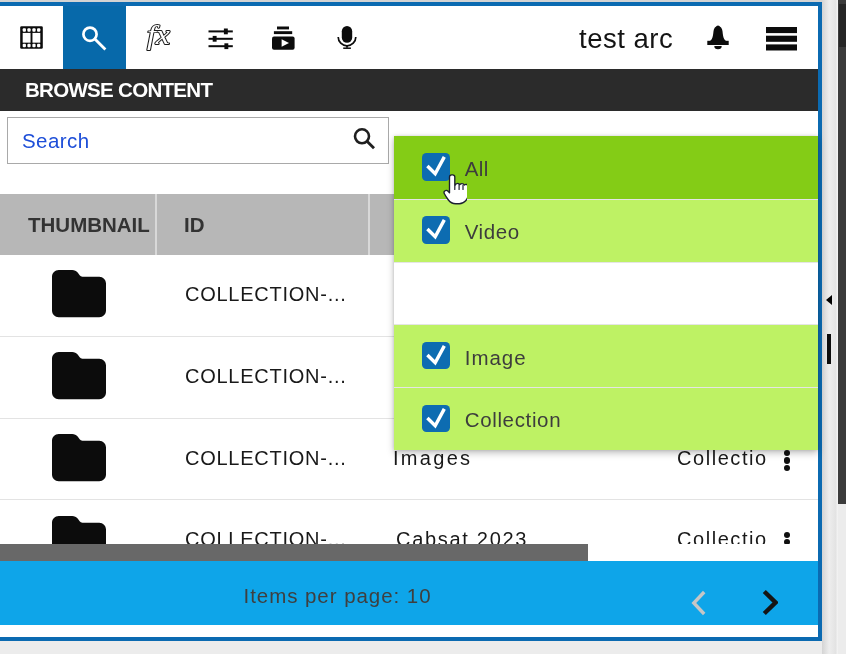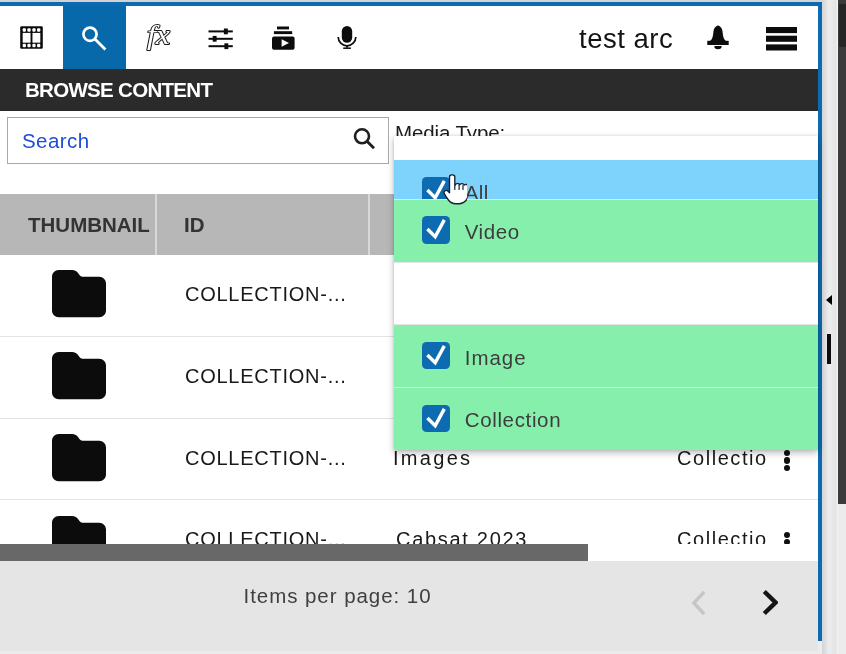--- a/index.html
+++ b/index.html
@@ -29,28 +29,28 @@
   .hsep { position:absolute; top:0; width:2px; height:61px; background:#d8d8d8; }
   .hlabel { position:absolute; top:19.4px; font-size:20.5px; font-weight:bold; color:#333; }
   .row { position:absolute; left:0; width:818px; height:81.8px; background:#fff; border-bottom:1.5px solid #e3e3e3; }
   .rowtext { position:absolute; top:28px; font-size:20px; letter-spacing:0.75px; color:#191919; white-space:nowrap;text-align:right; }
   .fold { position:absolute; left:51.6px; top:14.4px; }
   .dots { position:absolute; left:783.6px; width:6.2px; height:6.2px; border-radius:50%; background:#101010; }
 
   #hscroll { left:0; top:537.5px; width:818px; height:17.5px; background:#fff; z-index:5; }
   #hthumb { position:absolute; left:0; top:0; width:588px; height:17.5px; background:#686868; }
 
-  #pager { left:0; top:555px; width:818px; height:90px; background:#e5e5e5; z-index:5; }
+  #pager { left:0; top:555px; width:818px; height:64px; background:#0ea5e9; z-index:5; }
   .ptext { position:absolute; top:23.4px; font-size:20.5px; color:#3f3f3f; }
 
   
   #dropdown { left:394px; top:130px; width:423.5px; height:314px; background:#fff; z-index:10;
               box-shadow:0 3px 7px rgba(0,0,0,.26), 0 0 3px rgba(0,0,0,.13); }
-  .drow { position:absolute; left:0; width:423.5px; height:62.8px; background:#86efac; }
-  .drow.hover { background:#7dd3fc;margin-top:24px; }
+  .drow { position:absolute; left:0; width:423.5px; height:62.8px; background:#bef264; }
+  .drow.hover { background:#84cc16; }
   .dsep { position:absolute; left:0; width:423.5px; height:1px; background:#e5e5e5; }
   .cbox { position:absolute; left:28px; top:17.4px; width:27.5px; height:27.5px; border-radius:4.5px; background:#0d6cb1; }
   .dlabel { position:absolute; left:70.7px; top:21.2px; font-size:20.5px; color:#3d3d3d; }
 
   #cursor { left:442px; top:168px; z-index:20; }
 
   
   #gutter { left:822px; top:0; width:16px; height:654px;
             background:linear-gradient(90deg,#d4d4d4 0%,#ededed 45%,#e3e3e3 85%,#f5f5f5 100%); }
   #collapse-arrow { left:825.5px; top:295px; width:0; height:0; z-index:6;
@@ -129,21 +129,20 @@
 
       <svg class="abs" style="left:766px; top:21px" width="31" height="24" viewBox="0 0 31 24">
         <rect x="0" y="0" width="31" height="6.1" fill="#0c0c0c"></rect>
         <rect x="0" y="8.7" width="31" height="6.1" fill="#0c0c0c"></rect>
         <rect x="0" y="17.4" width="31" height="6.1" fill="#0c0c0c"></rect>
       </svg>
     </div>
 
     <div id="blackbar" class="abs">BROWSE CONTENT</div>
 
-    <span id="mediatype" class="abs">Media Type:</span>
     <div id="searchbox" class="abs">
       <span id="searchph">Search</span>
       <svg class="abs" style="left:344px; top:8px" width="24" height="24" viewBox="0 0 24 24">
         <circle cx="10" cy="10.3" r="7" fill="none" stroke="#1f1f1f" stroke-width="2.6"></circle>
         <line x1="15" y1="15.3" x2="22" y2="22.3" stroke="#1f1f1f" stroke-width="2.8"></line>
       </svg>
     </div>
 
     <div id="thead" class="abs">
       <span class="hlabel" style="left:28px">THUMBNAIL</span>

